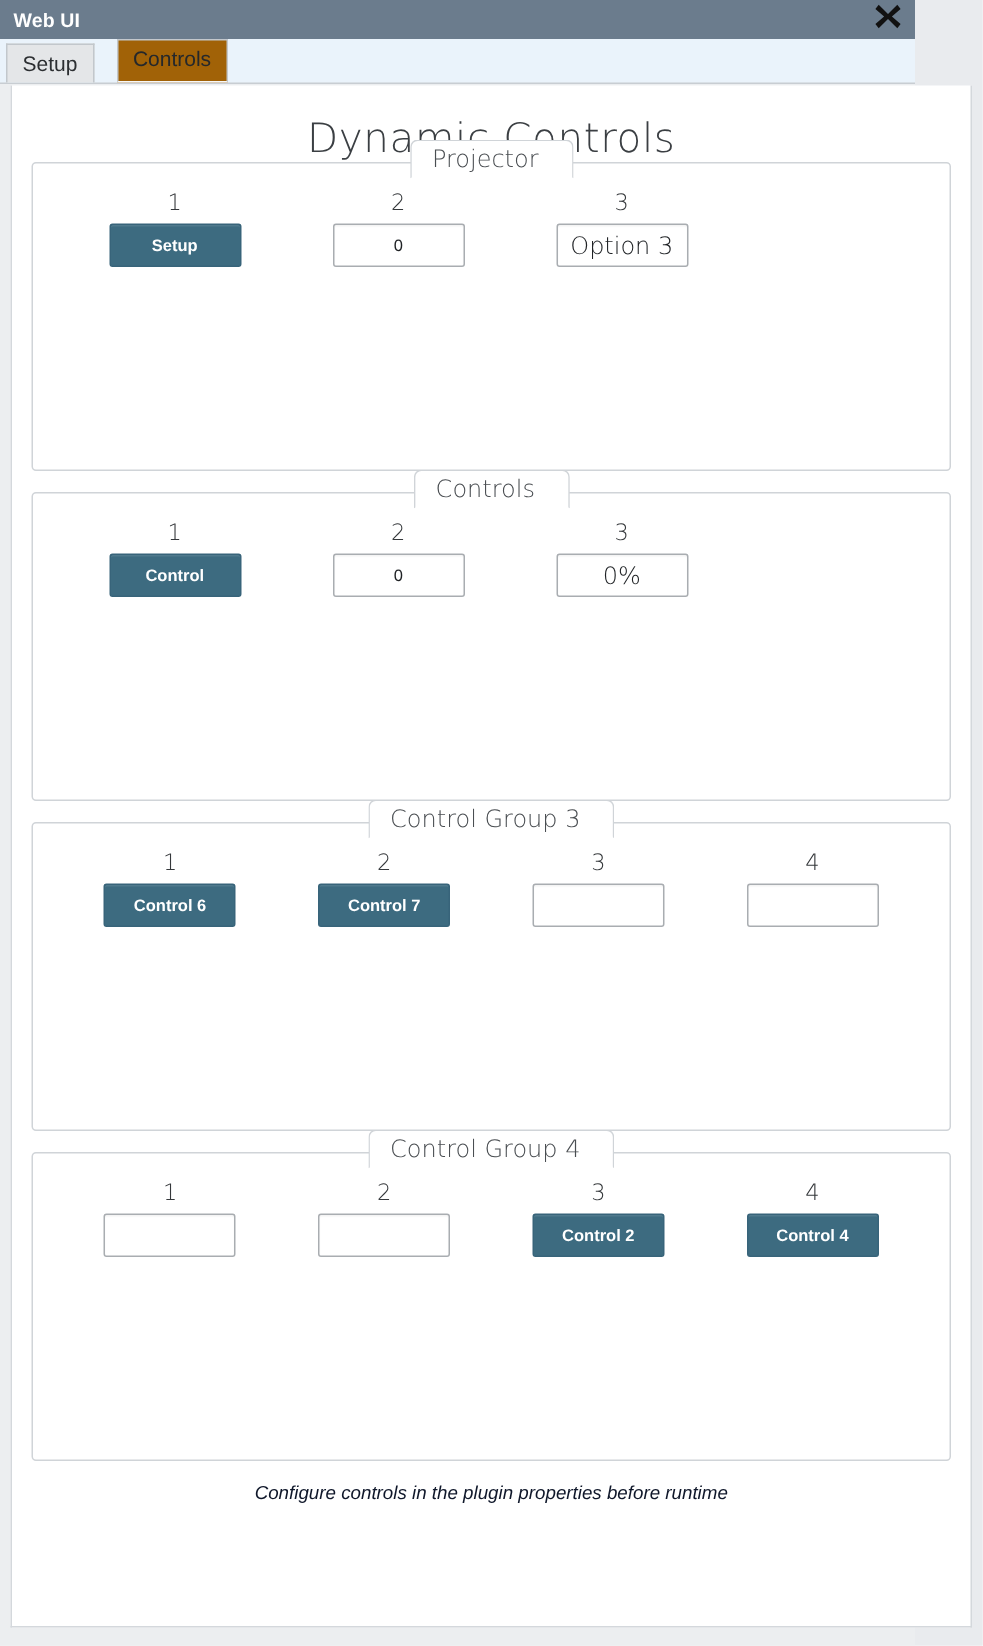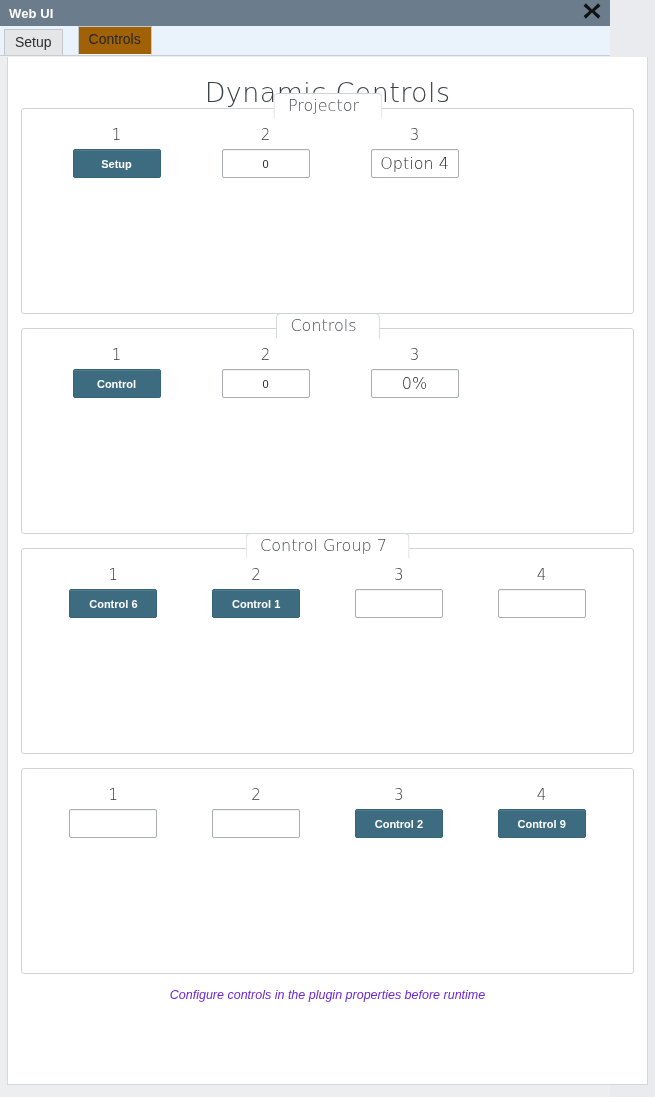--- a/index.html
+++ b/index.html
@@ -177,21 +177,21 @@
   .ctrl.field.large {
     font-size: 16px;
     font-weight: 300;
     font-family: "DejaVu Sans", sans-serif;
   }
   .ctrl.field.empty { font-size: 0; }
 
   .footnote {
     text-align: center;
     font-size: 12.5px;
-    color: #6d28d9;
+    color: #0f172a;
     font-style: italic;
     margin-top: 8px;
   }
 </style>
 </head>
 <body>
 
 <div class="window">
 
   <div class="titlebar">
@@ -222,21 +222,21 @@
         <div class="col">
           <div class="col-index">1</div>
           <div class="ctrl button">Setup</div>
         </div>
         <div class="col">
           <div class="col-index">2</div>
           <div class="ctrl field">0</div>
         </div>
         <div class="col">
           <div class="col-index">3</div>
-          <div class="ctrl field large">Option 4</div>
+          <div class="ctrl field large">Option 3</div>
         </div>
       </div>
     </div>
 
     <div class="group">
       <div class="group-legend">Controls</div>
       <div class="cols">
         <div class="col">
           <div class="col-index">1</div>
           <div class="ctrl button">Control</div>
@@ -246,58 +246,59 @@
           <div class="ctrl field">0</div>
         </div>
         <div class="col">
           <div class="col-index">3</div>
           <div class="ctrl field large">0%</div>
         </div>
       </div>
     </div>
 
     <div class="group">
-      <div class="group-legend">Control Group 7</div>
+      <div class="group-legend">Control Group 3</div>
       <div class="cols">
         <div class="col">
           <div class="col-index">1</div>
           <div class="ctrl button">Control 6</div>
         </div>
         <div class="col">
           <div class="col-index">2</div>
-          <div class="ctrl button">Control 1</div>
+          <div class="ctrl button">Control 7</div>
         </div>
         <div class="col">
           <div class="col-index">3</div>
           <div class="ctrl field empty"></div>
         </div>
         <div class="col">
           <div class="col-index">4</div>
           <div class="ctrl field empty"></div>
         </div>
       </div>
     </div>
 
     <div class="group">
+      <div class="group-legend">Control Group 4</div>
       <div class="cols">
         <div class="col">
           <div class="col-index">1</div>
           <div class="ctrl field empty"></div>
         </div>
         <div class="col">
           <div class="col-index">2</div>
           <div class="ctrl field empty"></div>
         </div>
         <div class="col">
           <div class="col-index">3</div>
           <div class="ctrl button">Control 2</div>
         </div>
         <div class="col">
           <div class="col-index">4</div>
-          <div class="ctrl button">Control 9</div>
+          <div class="ctrl button">Control 4</div>
         </div>
       </div>
     </div>
 
     <div class="footnote">Configure controls in the plugin properties before runtime</div>
 
   </div>
 </div>
 
 </body></html>

